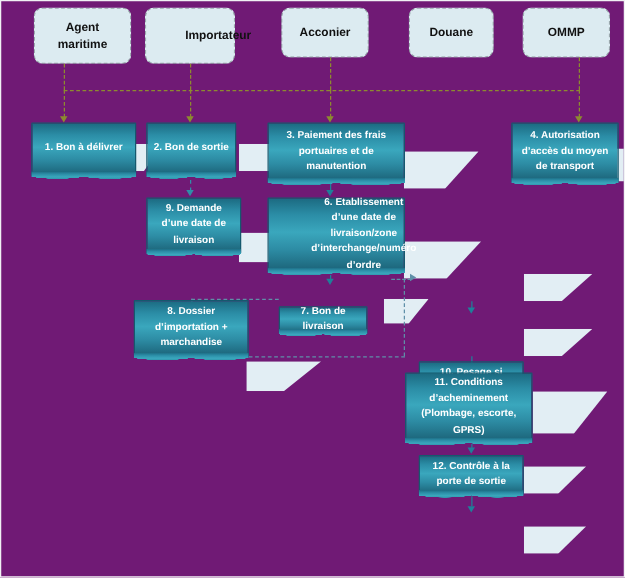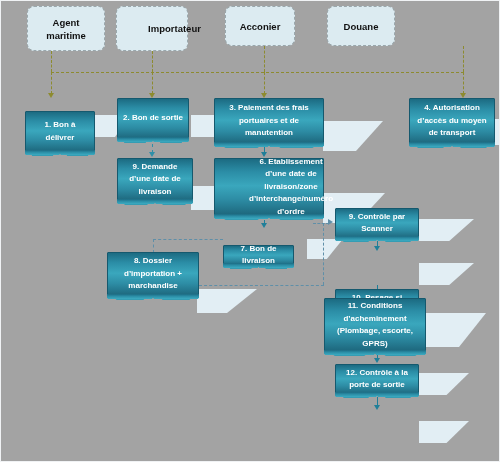--- a/index.html
+++ b/index.html
@@ -7,21 +7,21 @@
     padding: 0;
     background: #ffffff;
   }
   body {
     font-family: "Liberation Sans", sans-serif;
   }
   #canvas {
     position: relative;
     width: 500px;
     height: 462px;
-    background: #a3a3a3;
+    background: #701a75;
     border: 1px solid #f0f2f4;
     box-sizing: border-box;
     overflow: hidden;
   }
 
   
   .actor {
     position: absolute;
     background: #dcebf1;
     border: 1px dashed #9aa8ad;
@@ -155,20 +155,23 @@
   </div>
 
   <div class="actor" style="left:326px; top:5px; width:68px; height:40px;">
     <span>Douane</span>
   </div>
 
   <div class="actor" style="left:224px; top:5px; width:70px; height:40px;">
     <span>Acconier</span>
   </div>
 
+  <div class="actor" style="left:417px; top:5px; width:70px; height:40px;">
+    <span>OMMP</span>
+  </div>
 
   <div class="ln olive-v" style="left:50px; top:50px; height:21px;"></div>
   <div class="ln olive-v" style="left:151px; top:50px; height:21px;"></div>
   <div class="ln olive-v" style="left:263px; top:45px; height:26px;"></div>
   <div class="ln olive-v" style="left:462px; top:45px; height:26px;"></div>
 
   <div class="ln olive-h" style="left:50px; top:71px; width:413px;"></div>
 
   <div class="ln olive-v" style="left:50px; top:71px; height:22px;"></div>
   <div class="arr-d olive" style="left:47px; top:92px;"></div>
@@ -189,21 +192,21 @@
   <div class="shadow" style="left:190px; top:185px; width:48px; height:24px; clip-path: polygon(0 0, 100% 0, 55% 100%, 0 100%);"></div>
   <div class="shadow" style="left:322px; top:192px; width:62px; height:30px; clip-path: polygon(0 0, 100% 0, 55% 100%, 0 100%);"></div>
   <div class="shadow" style="left:306px; top:238px; width:36px; height:20px; clip-path: polygon(0 0, 100% 0, 55% 100%, 0 100%);"></div>
   <div class="shadow" style="left:196px; top:288px; width:60px; height:24px; clip-path: polygon(0 0, 100% 0, 50% 100%, 0 100%);"></div>
   <div class="shadow" style="left:418px; top:218px; width:55px; height:22px; clip-path: polygon(0 0, 100% 0, 55% 100%, 0 100%);"></div>
   <div class="shadow" style="left:418px; top:262px; width:55px; height:22px; clip-path: polygon(0 0, 100% 0, 55% 100%, 0 100%);"></div>
   <div class="shadow" style="left:425px; top:312px; width:60px; height:34px; clip-path: polygon(0 0, 100% 0, 55% 100%, 0 100%);"></div>
   <div class="shadow" style="left:418px; top:372px; width:50px; height:22px; clip-path: polygon(0 0, 100% 0, 55% 100%, 0 100%);"></div>
   <div class="shadow" style="left:418px; top:420px; width:50px; height:22px; clip-path: polygon(0 0, 100% 0, 55% 100%, 0 100%);"></div>
 
-  <div class="proc" style="left:24px; top:110px; width:70px; height:43px;">
+  <div class="proc" style="left:24px; top:97px; width:84px; height:43px;">
     <span class="txt">1. Bon à délivrer</span>
   </div>
 
   <div class="proc" style="left:116px; top:97px; width:72px; height:43px;">
     <span class="txt">2. Bon de sortie</span>
   </div>
 
   <div class="proc" style="left:213px; top:97px; width:110px; height:48px;">
     <span class="txt">3. Paiement des frais portuaires et de manutention</span>
   </div>
@@ -217,27 +220,24 @@
   </div>
 
   <div class="proc" style="left:213px; top:157px; width:110px; height:60px;padding-left:48px;">
     <span class="txt">6. Etablissement d’une date de livraison/zone d’interchange/numéro d’ordre</span>
   </div>
 
   <div class="proc" style="left:222px; top:244px; width:71px; height:22px;">
     <span class="txt">7. Bon de livraison</span>
   </div>
 
-  <div class="proc" style="left:106px; top:251px; width:92px; height:46px;">
+  <div class="proc" style="left:106px; top:239px; width:92px; height:46px;">
     <span class="txt">8. Dossier d’importation + marchandise</span>
   </div>
 
-  <div class="proc" style="left:334px; top:207px; width:84px; height:32px;">
-    <span class="txt">9. Contrôle par Scanner</span>
-  </div>
 
   <div class="proc" style="left:334px; top:251px; width:84px; height:32px;margin-top:37px;">
     <span class="txt">10. Pesage si nécessaire</span>
   </div>
 
   <div class="proc" style="left:323px; top:297px; width:102px; height:56px;">
     <span class="txt">11. Conditions d’acheminement (Plombage, escorte, GPRS)</span>
   </div>
 
   <div class="proc" style="left:334px; top:363px; width:84px; height:32px;">

